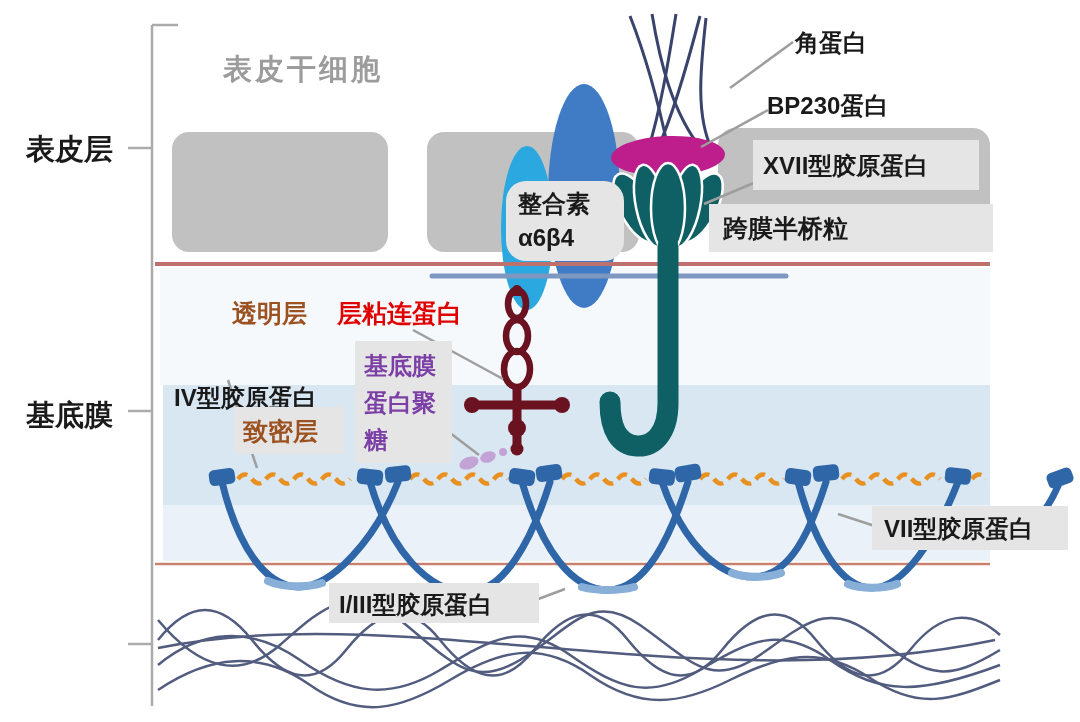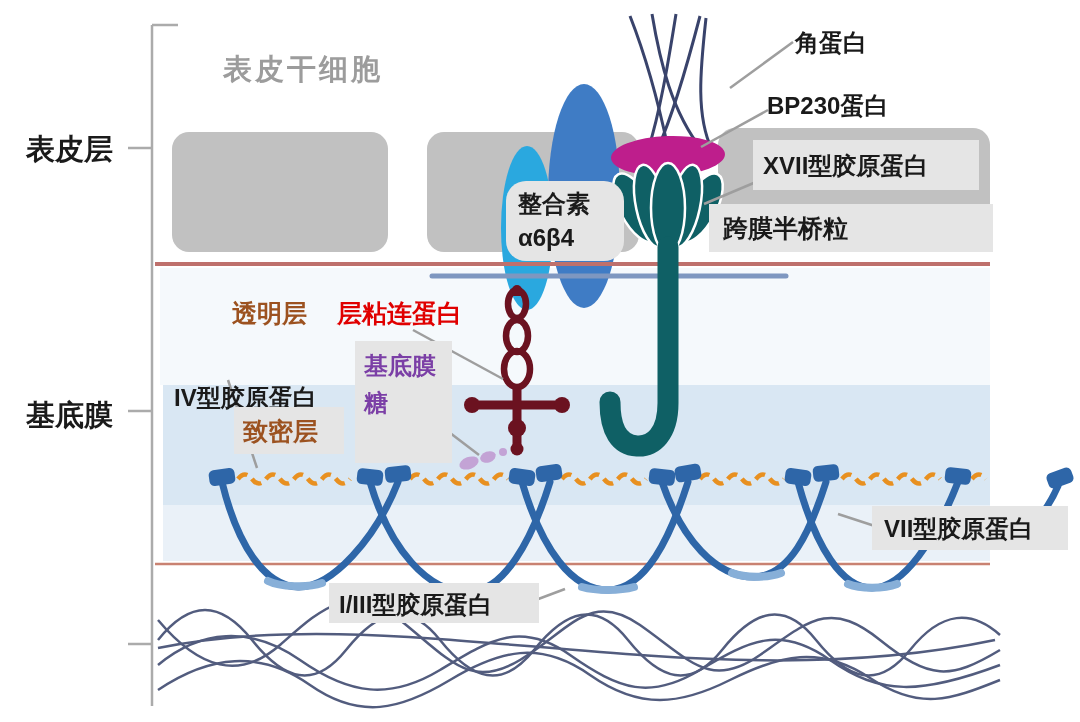--- a/index.html
+++ b/index.html
@@ -175,20 +175,21 @@
   <div>整合素</div>
   <div>α6β4</div>
 </div>
 
 <div class="lbl sz25 brown-t" style="left:232px;top:297px;">透明层</div>
 <div class="lbl sz25 red-t" style="left:337px;top:297px;">层粘连蛋白</div>
 <div class="lbl sz24" style="left:174px;top:345px;margin-top:37px;">IV型胶原蛋白</div>
 
 <div class="lbl sz24 purple-t box perlecan-box">
   <div>基底膜</div>
+  <div>蛋白聚</div>
   <div>糖</div>
 </div>
 
 <div class="lbl sz25 brown-t box densa-box">
   <span>致密层</span>
 </div>
 
 <div class="lbl sz24 box col7-box">
   <span>VII型胶原蛋白</span>
 </div>

